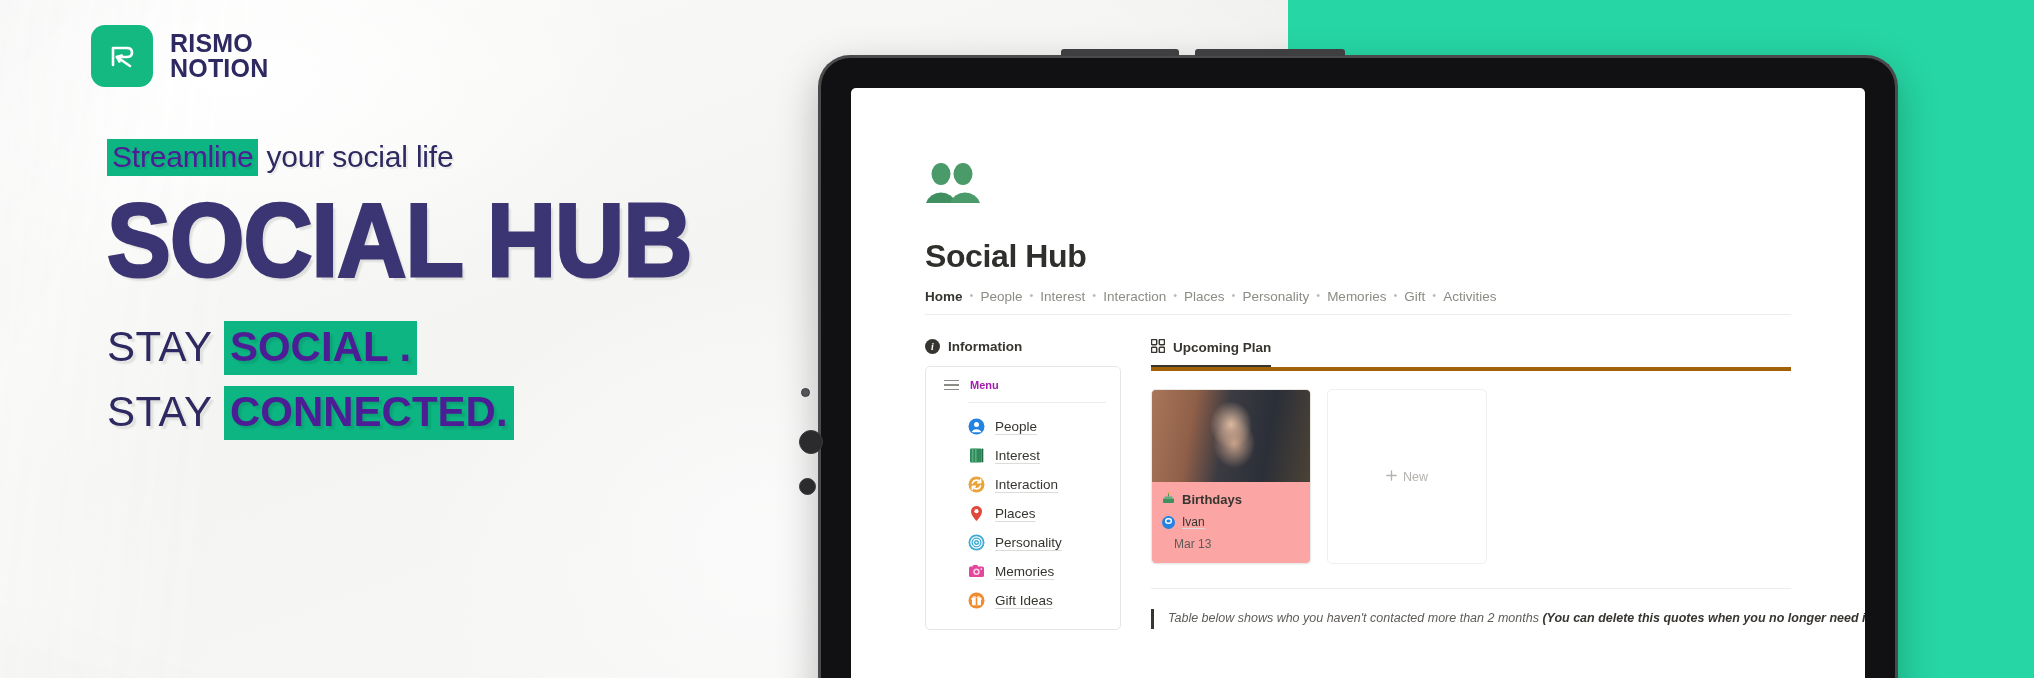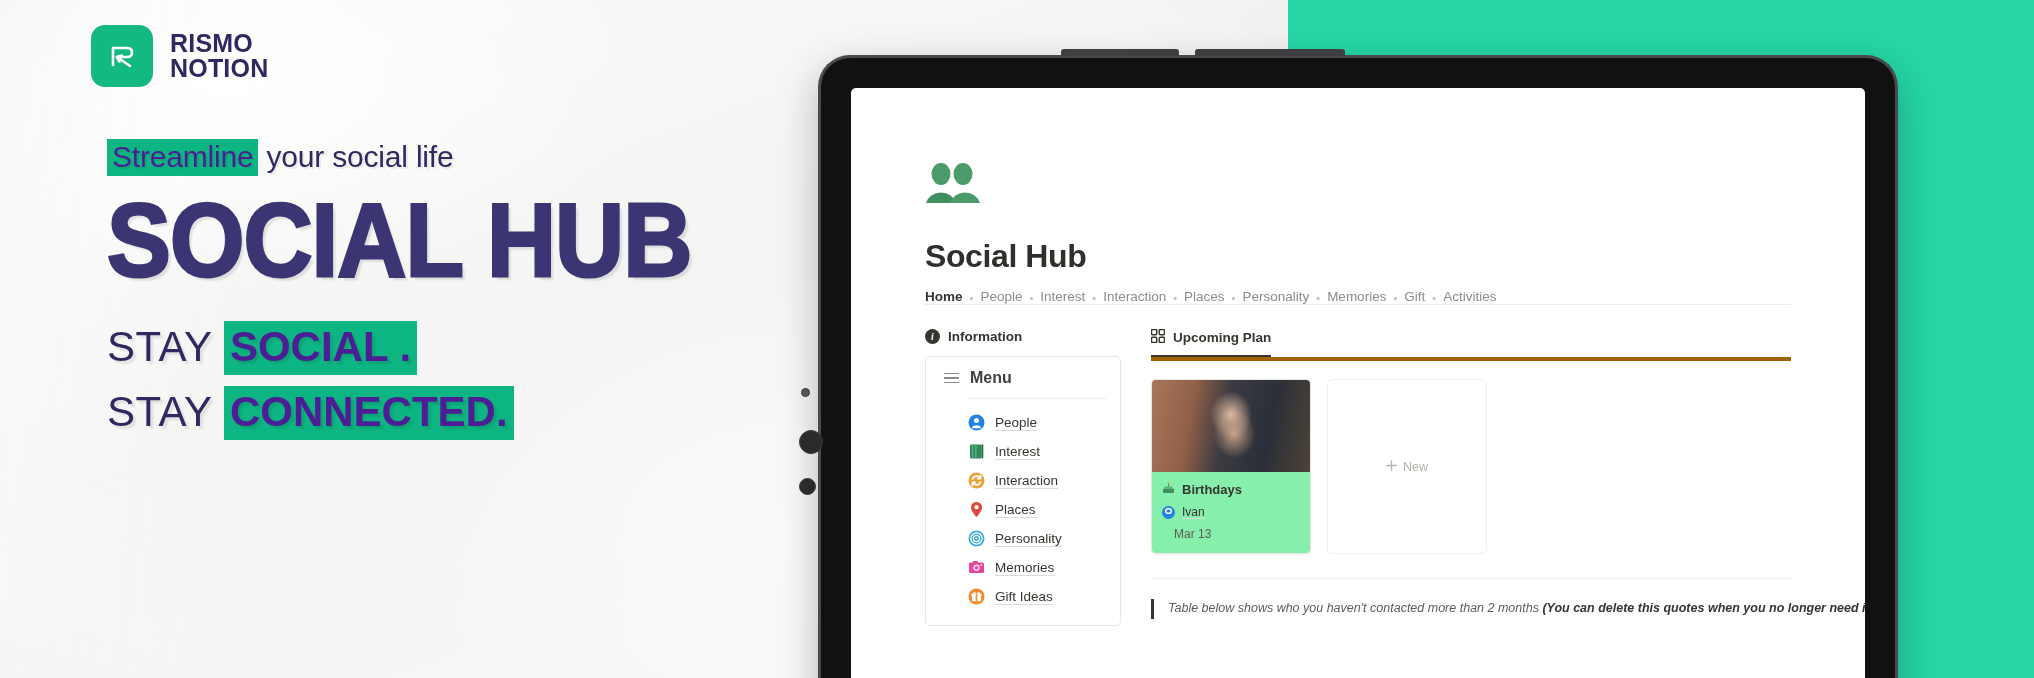--- a/index.html
+++ b/index.html
@@ -133,22 +133,22 @@
     font-family: "Liberation Sans", sans-serif;
     color: #37352f;
   }
   #people-emoji { margin-bottom: 30px; }
   #page-title {
     font-size: 32px; font-weight: 700; color: #2f2f2c;
     letter-spacing: -.4px; margin-bottom: 14px;
   }
   #breadcrumb {
     font-size: 13.5px; color: #8d8b85;
-    display: flex; align-items: flex-end; gap: 7px;
-    margin-right: 74px;
+    display: flex; align-items: flex-start; gap: 7px;
+    padding-bottom: 10px; margin-right: 74px;
     border-bottom: 1px solid #ececea;
   }
   #breadcrumb .crumb { white-space: nowrap; }
   #breadcrumb .crumb.active { color: #37352f; font-weight: 700; }
   #breadcrumb .sep { color: #bdbbb5; font-size: 11px; }
 
   #columns { display: flex; gap: 30px; margin-top: 24px; padding-right: 74px; }
 
   
   #col-left { width: 196px; flex: none; }
@@ -164,21 +164,21 @@
     display: flex; align-items: center; justify-content: center;
     font-family: "Liberation Serif", serif;
     flex: none;
   }
   #menu-card {
     border: 1px solid #e6e6e3; border-radius: 5px;
     padding: 12px 14px 14px 14px;
   }
   #menu-head {
     display: flex; align-items: center; gap: 11px;
-    font-size: 16px; font-weight: 600; color: #404040;
+    font-size: 11px; font-weight: 600; color: #a21caf;
     padding-bottom: 11px; margin-left: 4px;
   }
   #menu-head .burger { display: flex; flex-direction: column; gap: 3px; flex: none; }
   #menu-head .burger i { display: block; width: 15px; height: 1.6px; background: #8d8b85; }
   #menu-list { border-top: 1px solid #ececea; padding-top: 9px; margin-left: 28px; }
   .menu-item {
     display: flex; align-items: center; gap: 10px;
     font-size: 13.5px; color: #37352f;
     padding: 6px 0;
   }
@@ -191,21 +191,21 @@
     display: inline-flex; align-items: center; gap: 8px;
     font-size: 13.5px; font-weight: 700; color: #37352f;
     padding-bottom: 9px;
     border-bottom: 2.5px solid #37352f;
   }
   #plan-tab-row { border-bottom: 4px solid #a16207; margin-bottom: 18px; }
   #plan-grid { display: flex; gap: 16px; }
   .plan-card {
     width: 160px; flex: none;
     border: 1px solid #e8e8e5; border-radius: 5px;
-    background: #86efac; overflow: hidden;
+    background: #fca5a5; overflow: hidden;
     box-shadow: 0 1px 2px rgba(15,15,15,.05);
   }
   .plan-thumb { height: 92px; width: 100%; }
   .plan-body { padding: 9px 10px 12px 10px; }
   .plan-title {
     display: flex; align-items: center; gap: 7px;
     font-size: 13px; font-weight: 700; color: #37352f; margin-bottom: 8px;
   }
   .plan-person {
     display: flex; align-items: center; gap: 7px;

